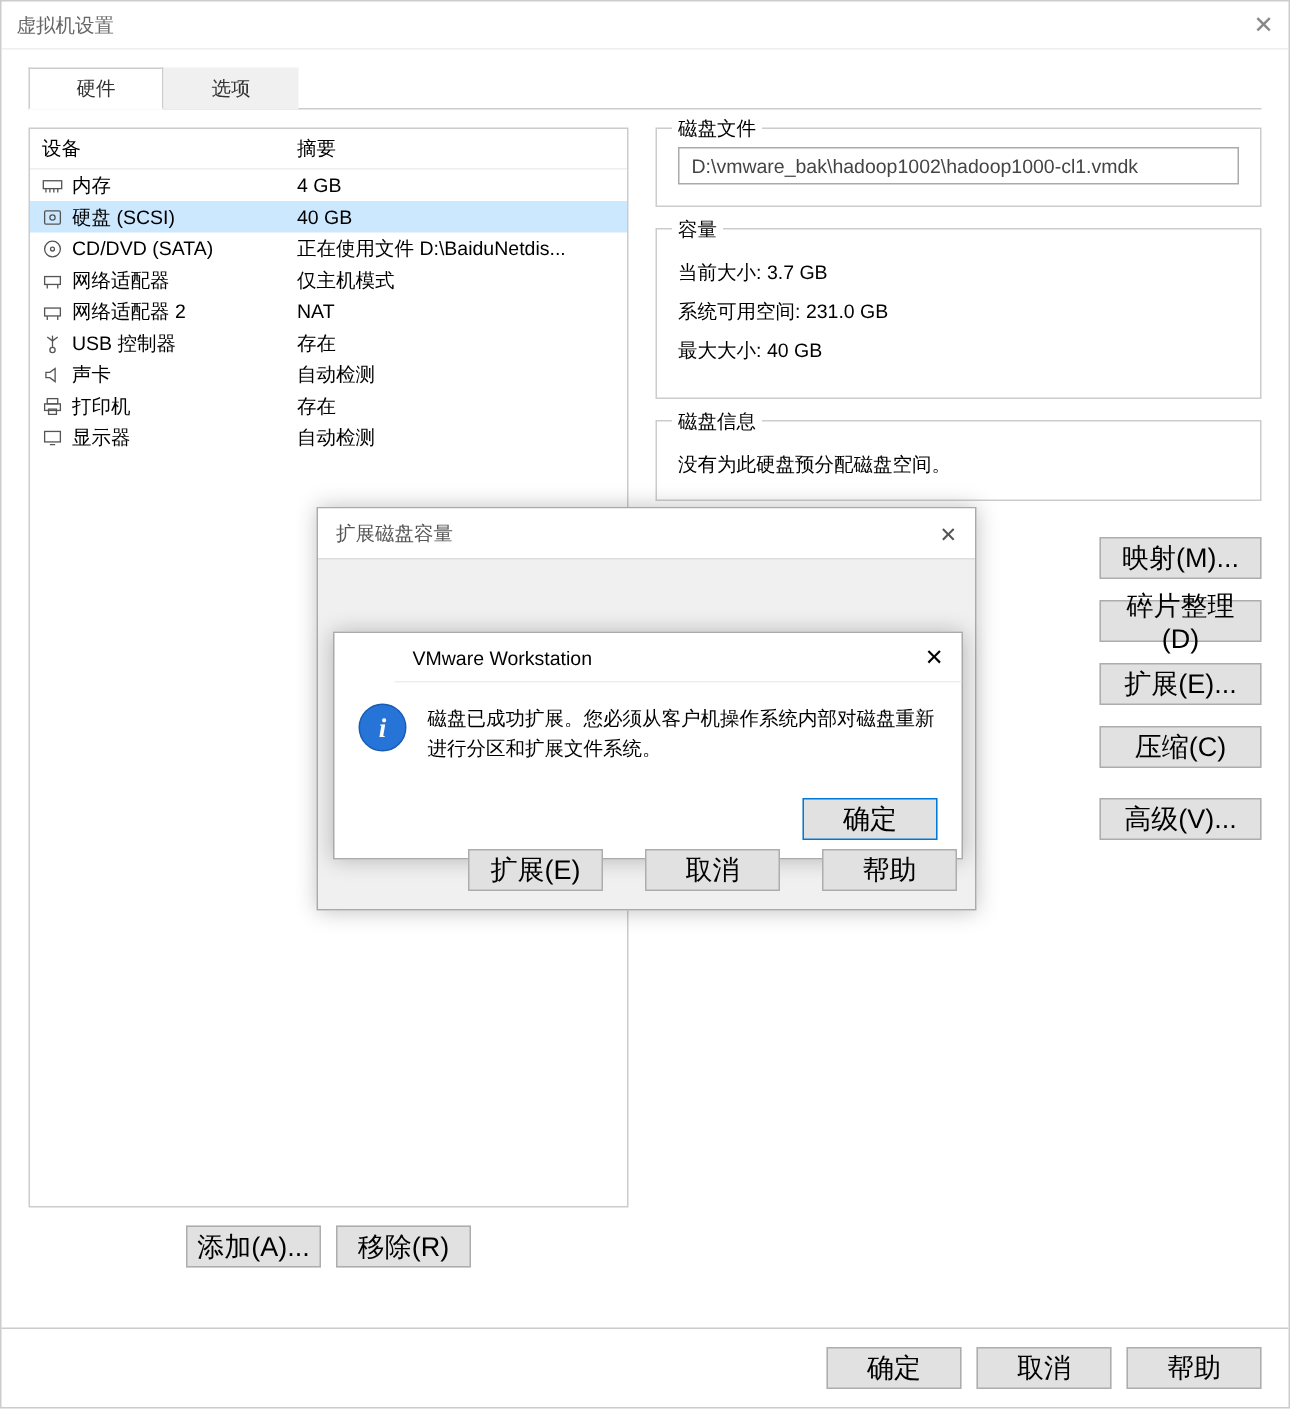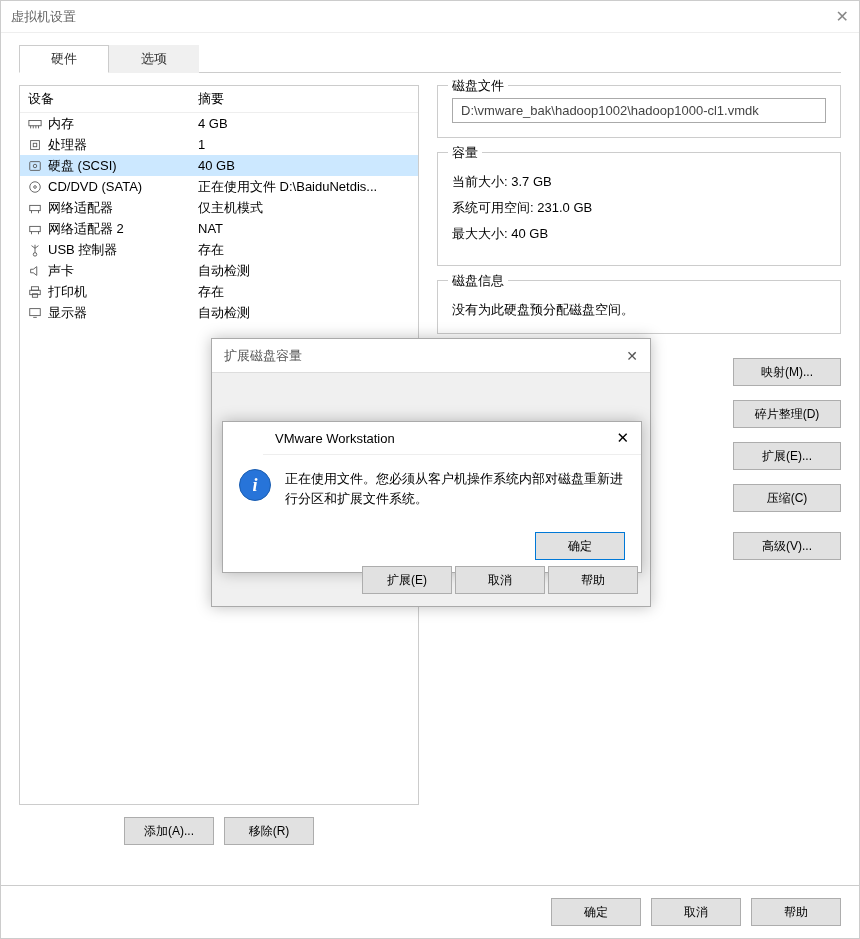--- a/index.html
+++ b/index.html
@@ -15,38 +15,38 @@
   .left { width: 400px; display: flex; flex-direction: column; }
   .device-list { border: 1px solid #ccc; height: 720px; display: flex; flex-direction: column; }
   .device-header { display: flex; padding: 4px 8px; border-bottom: 1px solid #eee; font-weight: normal; }
   .device-header .col1, .device-row .col1 { width: 170px; display: flex; align-items: center; gap: 6px; }
   .device-header .col2, .device-row .col2 { flex: 1; }
   .device-row { display: flex; padding: 2px 8px; cursor: pointer; height: 21px; align-items: center; }
   .device-row.selected { background: #cce8ff; }
   .icon { width: 14px; height: 14px; display: inline-flex; align-items: center; justify-content: center; }
   .icon svg { width: 14px; height: 14px; }
   .left-buttons { display: flex; gap: 10px; justify-content: center; margin-top: 12px; }
-  .btn { min-width: 90px; height: 28px; background: #e1e1e1; border: 1px solid #adadad; cursor: pointer; font-size: 12px; display: inline-flex; align-items: center; justify-content: center; }
+  .btn { min-width: 90px; height: 28px; background: #e1e1e1; border: 1px solid #adadad; cursor: pointer; font-size: 18px; display: inline-flex; align-items: center; justify-content: center; }
   .btn-wide { min-width: 108px; }
   .right { flex: 1; display: flex; flex-direction: column; }
   .group { border: 1px solid #ccc; padding: 12px 14px 14px 14px; position: relative; margin-bottom: 14px; }
   .group-title { position: absolute; top: -9px; left: 10px; background: #fff; padding: 0 4px; font-size: 13px; }
   .disk-file { border: 1px solid #aaa; padding: 4px 8px; color: #444; background: #fff; width: 100%; }
   .info-line { margin: 8px 0; }
   .right-buttons { display: flex; flex-direction: column; align-items: flex-end; gap: 14px; margin-top: 10px; }
   .right-buttons .btn { width: 108px; }
   .right-adv { display: flex; justify-content: flex-end; margin-top: 20px; }
   .bottom-bar { border-top: 1px solid #ccc; padding: 12px 18px; display: flex; justify-content: flex-end; gap: 10px; }
 
   
   .dialog1 { position: absolute; left: 210px; top: 337px; width: 440px; height: 269px; background: #fff; border: 1px solid #aaa; box-shadow: 0 0 14px rgba(0,0,0,.25); display: flex; flex-direction: column; }
   .dialog1 .d1-title { height: 33px; background: #fff; display: flex; align-items: center; padding: 0 12px; color: #555; }
   .dialog1 .d1-title .close { margin-left: auto; font-size: 14px; color: #555; cursor: pointer; }
   .dialog1 .d1-body { flex: 1; background: #f0f0f0; border-top: 1px solid #ddd; position: relative; }
-  .dialog1 .d1-buttons { display: flex; gap: 3px; justify-content: flex-end; padding: 12px; }
+  .dialog1 .d1-buttons { display: flex; gap: 28px; justify-content: flex-end; padding: 12px; }
 
   .dialog2 { position: absolute; left: 10px; top: 48px; width: 420px; height: 152px; background: #fff; border: 1px solid #aaa; box-shadow: 0 0 14px rgba(0,0,0,.25); display: flex; flex-direction: column; }
   .dialog2 .d2-title { height: 33px; display: flex; align-items: center; padding: 0 12px; font-size: 13px; border-bottom: 1px solid #eee; margin-left: 40px; }
   .dialog2 .d2-title .close { margin-left: auto; font-size: 15px; cursor: pointer; }
   .dialog2 .d2-body { flex: 1; display: flex; padding: 14px 16px 8px 16px; gap: 14px; }
   .info-icon { width: 32px; height: 32px; border-radius: 50%; background: #2774d9; display: flex; align-items: center; justify-content: center; color: #fff; font-weight: bold; font-size: 18px; font-family: Georgia, serif; font-style: italic; flex-shrink: 0; border: 1px solid #1a5db0; }
   .dialog2 .d2-buttons { display: flex; justify-content: flex-end; padding: 0 16px 12px 0; }
   .dialog2 .btn { border: 1px solid #0078d7; }
 </style>
 </head>
@@ -80,32 +80,20 @@
                       <line x1="3" y1="10" x2="3" y2="13" stroke="#555"></line>
                       <line x1="6" y1="10" x2="6" y2="13" stroke="#555"></line>
                       <line x1="9" y1="10" x2="9" y2="13" stroke="#555"></line>
                       <line x1="12" y1="10" x2="12" y2="13" stroke="#555"></line>
                     </svg>
                   </span>
                   <span>内存</span>
                 </div>
                 <div class="col2">4 GB</div>
               </div>
-              <div class="device-row">
-                <div class="col1">
-                  <span class="icon">
-                    <svg viewBox="0 0 16 16">
-                      <rect x="3" y="3" width="10" height="10" fill="none" stroke="#555"></rect>
-                      <rect x="6" y="6" width="4" height="4" fill="none" stroke="#555"></rect>
-                    </svg>
-                  </span>
-                  <span>处理器</span>
-                </div>
-                <div class="col2">1</div>
-              </div>
               <div class="device-row selected">
                 <div class="col1">
                   <span class="icon">
                     <svg viewBox="0 0 16 16">
                       <rect x="2" y="3" width="12" height="10" rx="1" fill="none" stroke="#555"></rect>
                       <circle cx="8" cy="8" r="2" fill="none" stroke="#555"></circle>
                     </svg>
                   </span>
                   <span>硬盘 (SCSI)</span>
                 </div>
@@ -261,21 +249,21 @@
     </div>
     <div class="d1-body">
 
       <div class="dialog2">
         <div class="d2-title">
           <span>VMware Workstation</span>
           <span class="close">✕</span>
         </div>
         <div class="d2-body">
           <div class="info-icon">i</div>
-          <div style="line-height:1.5">正在使用文件。您必须从客户机操作系统内部对磁盘重新进行分区和扩展文件系统。</div>
+          <div style="line-height:1.5">磁盘已成功扩展。您必须从客户机操作系统内部对磁盘重新进行分区和扩展文件系统。</div>
         </div>
         <div class="d2-buttons">
           <button class="btn">确定</button>
         </div>
       </div>
 
       <div class="d1-buttons" style="position:absolute;bottom:0;right:0;">
         <button class="btn">扩展(E)</button>
         <button class="btn">取消</button>
         <button class="btn">帮助</button>

